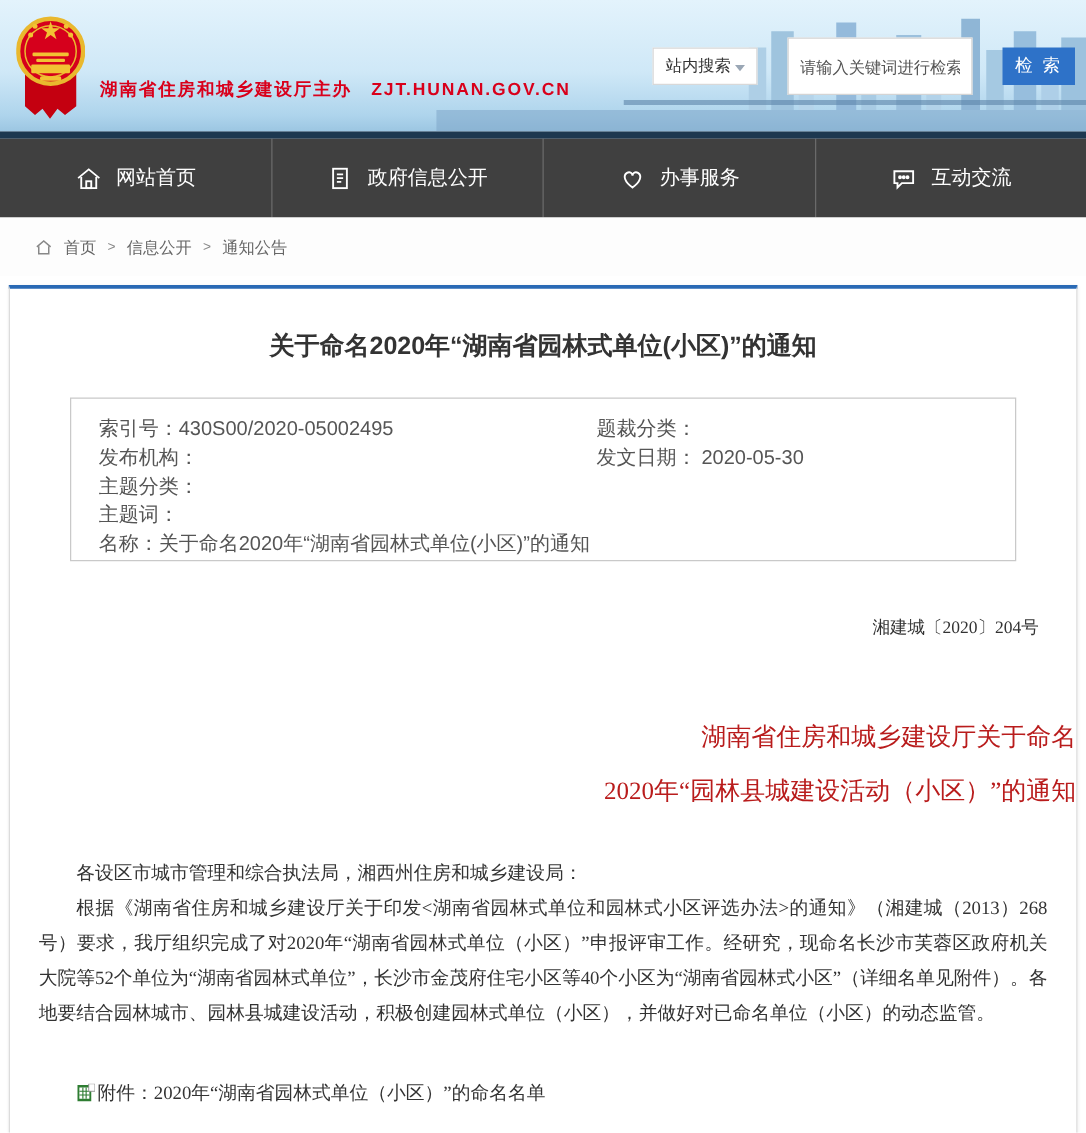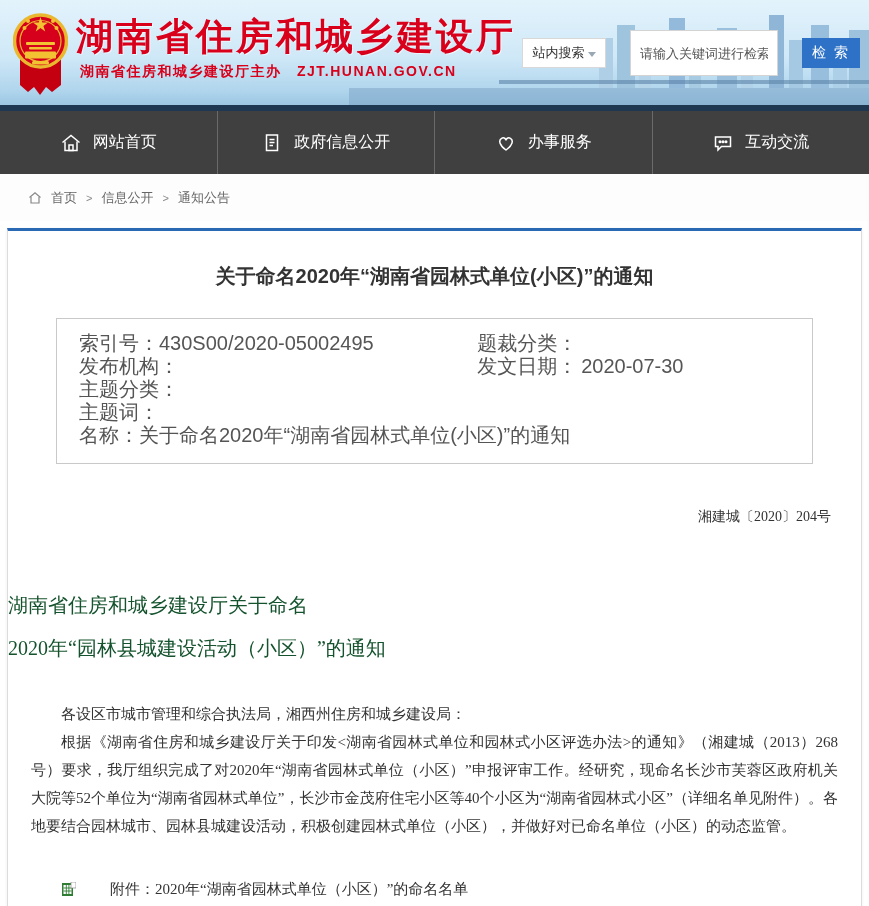--- a/index.html
+++ b/index.html
@@ -42,39 +42,39 @@
   .crumb-sep { color:#888; font-size:11px; }
 
   
   .panel { margin:7px 7px 0; background:#fff; border:1px solid #dcdcdc;
     border-top:3px solid #2a6ab5; box-shadow:0 1px 3px rgba(0,0,0,.07);
     height:700px; padding-top:32px; }
 
   .article-title { text-align:center; font-size:20px; font-weight:bold; color:#333;
     padding:0 30px; margin-bottom:28px; }
 
-  .meta-box { margin:0 48px; border:1px solid #c9c9c9; padding:13px 22px 16px;
-    font-size:20px; color:#555; }
+  .meta-box { margin:0 48px; border:1px solid #c9c9c9; padding:13px 22px 1px;
+    font-size:16px; color:#555; }
   .meta-grid { display:grid; grid-template-columns:56% 44%; line-height:23px; }
   .meta-full { line-height:23px; }
   .meta-label { color:#555; }
   .meta-value { color:#555; }
 
   .doc-number { margin-top:44px; padding-right:30px; text-align:right; font-size:14px; color:#333;
     font-family:"Liberation Serif","DejaVu Serif",serif; }
 
-  .doc-title { margin-top:58px; text-align:left; font-size:20px; color:#14532d;
+  .doc-title { margin-top:58px; text-align:right; font-size:20px; color:#b91c1c;
     line-height:43px; font-family:"Liberation Serif","DejaVu Serif",serif; }
 
   .body-text { margin:30px 23px 0; font-size:15px; line-height:28px; color:#333;
     font-family:"Liberation Serif","DejaVu Serif",serif; text-align:justify; }
   .body-text p { text-indent:2em; }
 
   .attachment-row { margin:40px 23px 0 23px; padding-left:2em; display:flex; align-items:center;
-    font-size:15px; color:#333; font-family:"Liberation Serif","DejaVu Serif",serif;gap:32px; }
+    font-size:15px; color:#333; font-family:"Liberation Serif","DejaVu Serif",serif; }
   .attach-icon { margin-right:2px; display:flex; }
   .attachment-link { cursor:pointer; }
 </style>
 </head>
 <body>
 
 <div class="header">
   <svg class="cityscape" width="520" height="105" viewBox="0 0 520 105">
     <rect x="250" y="38" width="14" height="50" fill="#aecfe6"></rect>
     <rect x="268" y="25" width="18" height="63" fill="#9fc4de"></rect>
@@ -100,21 +100,20 @@
     <circle cx="15" cy="16" r="2" fill="#f2c233"></circle>
     <circle cx="40" cy="16" r="2" fill="#f2c233"></circle>
     <circle cx="11.5" cy="23" r="2" fill="#f2c233"></circle>
     <circle cx="43.5" cy="23" r="2" fill="#f2c233"></circle>
     <rect x="13" y="37" width="29" height="3" rx="1" fill="#f2c233"></rect>
     <rect x="16" y="42" width="23" height="2.5" rx="1" fill="#f2c233"></rect>
     <rect x="12" y="46.5" width="31" height="7" rx="1" fill="#f2c233"></rect>
     <rect x="19" y="56" width="17" height="3.5" rx="1.5" fill="#f2c233"></rect>
   </svg>
 
-  <div class="site-title">湖南省住房和城乡建设厅</div>
   <div class="site-sub">湖南省住房和城乡建设厅主办　ZJT.HUNAN.GOV.CN</div>
 
   <div class="search">
     <div class="scope-box">
       <span>站内搜索</span>
       <span class="scope-arrow"></span>
     </div>
     <input class="search-input" type="text" placeholder="请输入关键词进行检索" style="">
     <button class="search-btn">检 索</button>
   </div>
@@ -185,21 +184,21 @@
       <div>
         <span class="meta-label">索引号：</span><span class="meta-value">430S00/2020-05002495</span>
       </div>
       <div>
         <span class="meta-label">题裁分类：</span><span class="meta-value"></span>
       </div>
       <div>
         <span class="meta-label">发布机构：</span><span class="meta-value"></span>
       </div>
       <div>
-        <span class="meta-label">发文日期：</span><span class="meta-value" style="margin-left:4px;">2020-07-30</span>
+        <span class="meta-label">发文日期：</span><span class="meta-value" style="margin-left:4px;">2020-05-30</span>
       </div>
       <div>
         <span class="meta-label">主题分类：</span><span class="meta-value"></span>
       </div>
       <div></div>
       <div>
         <span class="meta-label">主题词：</span><span class="meta-value"></span>
       </div>
       <div></div>
     </div>

